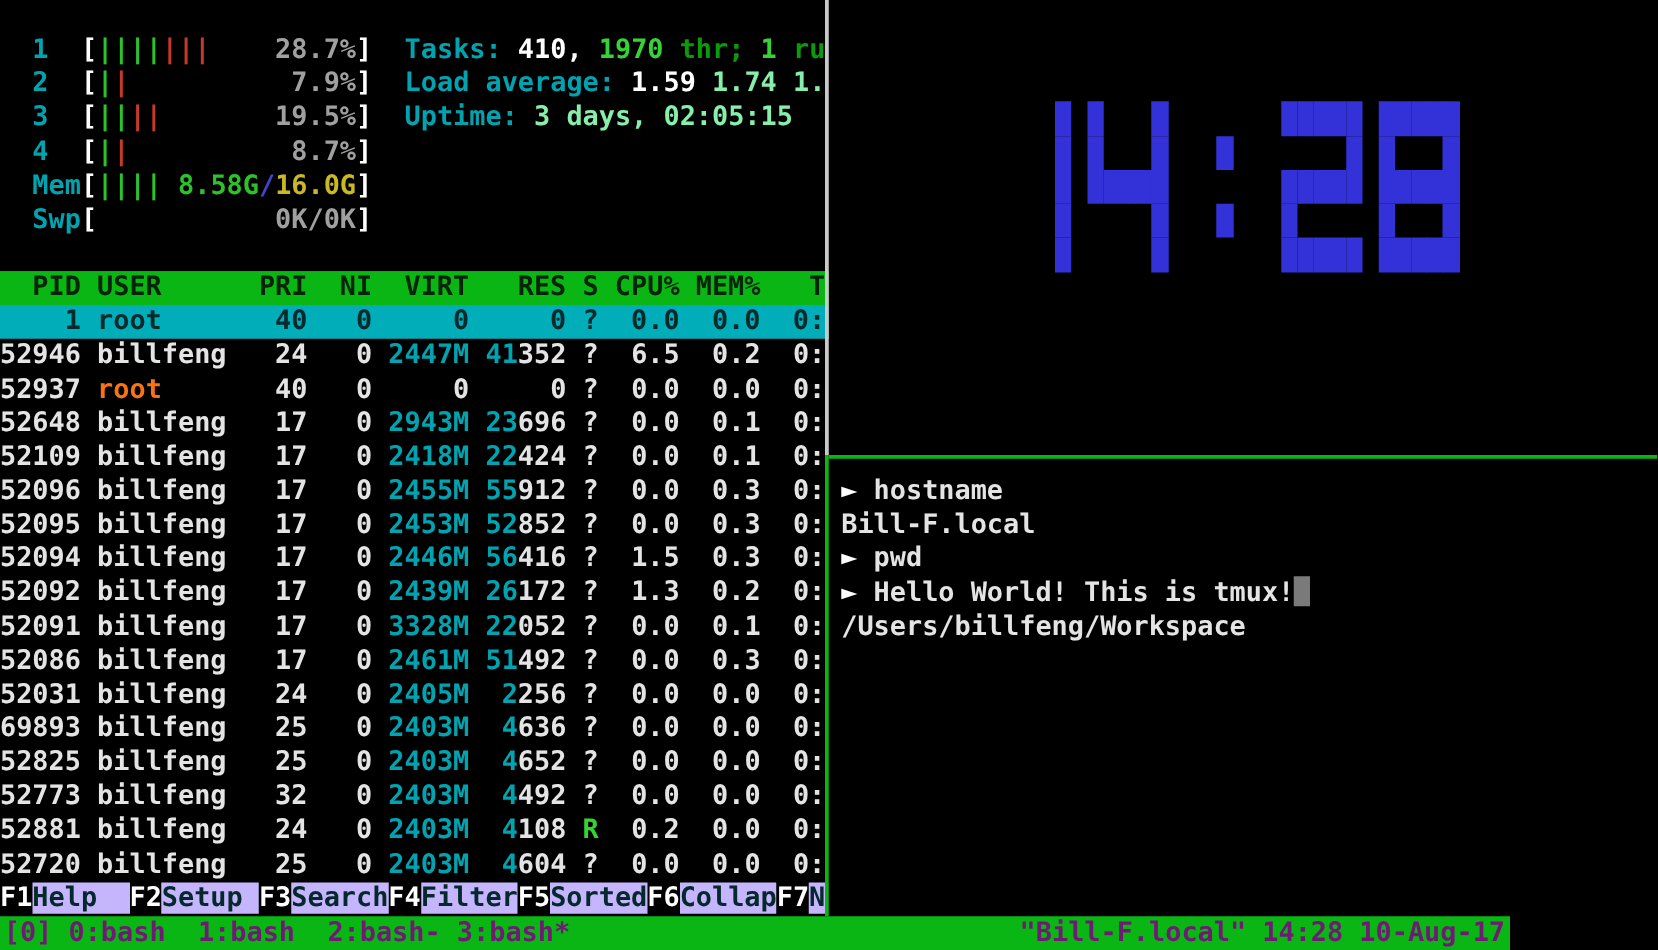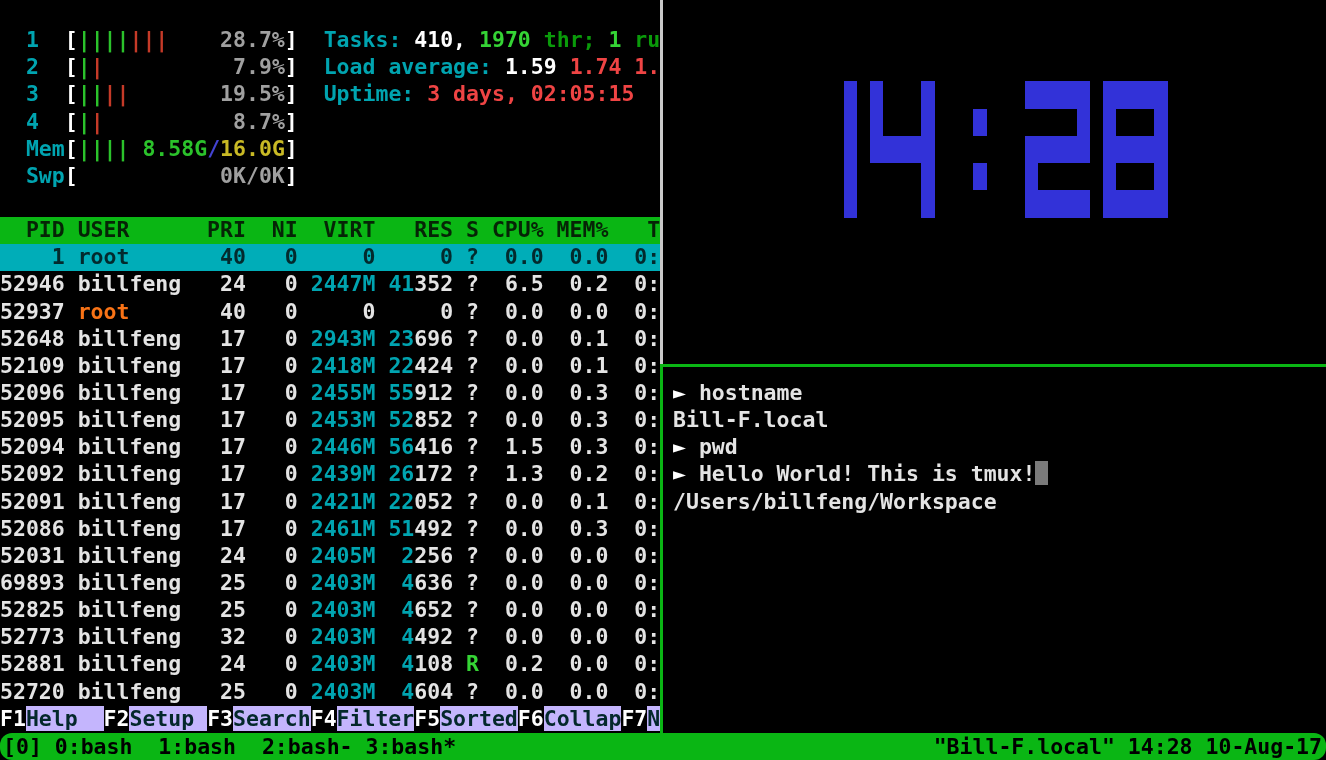--- a/index.html
+++ b/index.html
@@ -9,21 +9,21 @@
     font-weight:700;font-size:21.5px;
   }
   .tline{
     margin:0;padding:0;height:27.143px;line-height:27.143px;
     white-space:pre;font:inherit;color:#e4e4e4;
   }
   
   .w  {color:#e4e4e4;}
   .W  {color:#ffffff;}
   .c  {color:#00a4b0;}
-  .C  {color:#ef4444;}
+  .C  {color:#86efac;}
   .g  {color:#2bc22b;}
   .G  {color:#35d435;}
   .dg {color:#0a9a0a;}
   .r  {color:#c53a28;}
   .gy {color:#a0a0a0;}
   .dim{color:#f97316;}
   .y  {color:#c9ba25;}
   .b  {color:#4343d2;}
   .hdr{background:#0ab614;color:#062406;}
   .sel{background:#00adb8;color:#032a2d;}
@@ -34,22 +34,22 @@
   #clock-pane{position:absolute;left:664px;top:0;width:662px;height:364px;}
   .clock-cell{position:absolute;background:#3232d8;}
   #term-pane{position:absolute;left:673px;top:380px;width:650px;}
   .cursor-block{display:inline-block;width:12.9px;height:24px;background:#7a7a7a;vertical-align:-4px;}
   
   #vdiv-top{position:absolute;left:660px;top:0;width:3px;height:364px;background:#c9c9c9;}
   #vdiv-bottom{position:absolute;left:660px;top:364px;width:3px;height:369px;background:#0ab614;}
   #hdiv{position:absolute;left:663px;top:364px;width:663px;height:3px;background:#0ab614;}
   
   #statusbar{
-    position:absolute;left:0;top:733px;width:1326px;height:27px;line-height:27px;
-    background:#0ab614;color:#000000;display:flex;justify-content:space-between;white-space:pre;border-radius:12px;
+    position:absolute;left:0;top:733px;width:1208px;height:27px;line-height:27px;
+    background:#0ab614;color:#701a75;display:flex;justify-content:space-between;white-space:pre;
   }
   #status-left{padding-left:3px;}
   #status-right{padding-right:4px;}
   .win{display:inline;}
 </style>
 </head>
 <body>
 
 <div id="screen">
   <div id="htop-pane">
@@ -64,21 +64,21 @@
       <pre class="tline hdr"><span class="hdr">  PID USER      PRI  NI  VIRT   RES S CPU% MEM%   T</span></pre>
       <pre class="tline sel"><span class="sel">    1 root       40   0     0     0 ?  0.0  0.0  0:</span></pre>
       <pre class="tline"><span class="w">52946 </span><span class="w">billfeng  </span><span class="w"> 24   0 </span><span class="c">2447M</span><span class="w"> </span><span class="c">41</span><span class="w">352</span><span class="w"> </span><span class="w">?</span><span class="w">  6.5  0.2  0:</span></pre>
       <pre class="tline"><span class="w">52937 </span><span class="dim">root      </span><span class="w"> 40   0 </span><span class="w">    0</span><span class="w"> </span><span class="w">    0</span><span class="w"> </span><span class="w">?</span><span class="w">  0.0  0.0  0:</span></pre>
       <pre class="tline"><span class="w">52648 </span><span class="w">billfeng  </span><span class="w"> 17   0 </span><span class="c">2943M</span><span class="w"> </span><span class="c">23</span><span class="w">696</span><span class="w"> </span><span class="w">?</span><span class="w">  0.0  0.1  0:</span></pre>
       <pre class="tline"><span class="w">52109 </span><span class="w">billfeng  </span><span class="w"> 17   0 </span><span class="c">2418M</span><span class="w"> </span><span class="c">22</span><span class="w">424</span><span class="w"> </span><span class="w">?</span><span class="w">  0.0  0.1  0:</span></pre>
       <pre class="tline"><span class="w">52096 </span><span class="w">billfeng  </span><span class="w"> 17   0 </span><span class="c">2455M</span><span class="w"> </span><span class="c">55</span><span class="w">912</span><span class="w"> </span><span class="w">?</span><span class="w">  0.0  0.3  0:</span></pre>
       <pre class="tline"><span class="w">52095 </span><span class="w">billfeng  </span><span class="w"> 17   0 </span><span class="c">2453M</span><span class="w"> </span><span class="c">52</span><span class="w">852</span><span class="w"> </span><span class="w">?</span><span class="w">  0.0  0.3  0:</span></pre>
       <pre class="tline"><span class="w">52094 </span><span class="w">billfeng  </span><span class="w"> 17   0 </span><span class="c">2446M</span><span class="w"> </span><span class="c">56</span><span class="w">416</span><span class="w"> </span><span class="w">?</span><span class="w">  1.5  0.3  0:</span></pre>
       <pre class="tline"><span class="w">52092 </span><span class="w">billfeng  </span><span class="w"> 17   0 </span><span class="c">2439M</span><span class="w"> </span><span class="c">26</span><span class="w">172</span><span class="w"> </span><span class="w">?</span><span class="w">  1.3  0.2  0:</span></pre>
-      <pre class="tline"><span class="w">52091 </span><span class="w">billfeng  </span><span class="w"> 17   0 </span><span class="c">2421M</span><span class="w"> </span><span class="c">22</span><span class="w">052</span><span class="w"> </span><span class="w">?</span><span class="w">  0.0  0.1  0:</span></pre>
+      <pre class="tline"><span class="w">52091 </span><span class="w">billfeng  </span><span class="w"> 17   0 </span><span class="c">3328M</span><span class="w"> </span><span class="c">22</span><span class="w">052</span><span class="w"> </span><span class="w">?</span><span class="w">  0.0  0.1  0:</span></pre>
       <pre class="tline"><span class="w">52086 </span><span class="w">billfeng  </span><span class="w"> 17   0 </span><span class="c">2461M</span><span class="w"> </span><span class="c">51</span><span class="w">492</span><span class="w"> </span><span class="w">?</span><span class="w">  0.0  0.3  0:</span></pre>
       <pre class="tline"><span class="w">52031 </span><span class="w">billfeng  </span><span class="w"> 24   0 </span><span class="c">2405M</span><span class="w"> </span><span class="c"> 2</span><span class="w">256</span><span class="w"> </span><span class="w">?</span><span class="w">  0.0  0.0  0:</span></pre>
       <pre class="tline"><span class="w">69893 </span><span class="w">billfeng  </span><span class="w"> 25   0 </span><span class="c">2403M</span><span class="w"> </span><span class="c"> 4</span><span class="w">636</span><span class="w"> </span><span class="w">?</span><span class="w">  0.0  0.0  0:</span></pre>
       <pre class="tline"><span class="w">52825 </span><span class="w">billfeng  </span><span class="w"> 25   0 </span><span class="c">2403M</span><span class="w"> </span><span class="c"> 4</span><span class="w">652</span><span class="w"> </span><span class="w">?</span><span class="w">  0.0  0.0  0:</span></pre>
       <pre class="tline"><span class="w">52773 </span><span class="w">billfeng  </span><span class="w"> 32   0 </span><span class="c">2403M</span><span class="w"> </span><span class="c"> 4</span><span class="w">492</span><span class="w"> </span><span class="w">?</span><span class="w">  0.0  0.0  0:</span></pre>
       <pre class="tline"><span class="w">52881 </span><span class="w">billfeng  </span><span class="w"> 24   0 </span><span class="c">2403M</span><span class="w"> </span><span class="c"> 4</span><span class="w">108</span><span class="w"> </span><span class="G">R</span><span class="w">  0.2  0.0  0:</span></pre>
       <pre class="tline"><span class="w">52720 </span><span class="w">billfeng  </span><span class="w"> 25   0 </span><span class="c">2403M</span><span class="w"> </span><span class="c"> 4</span><span class="w">604</span><span class="w"> </span><span class="w">?</span><span class="w">  0.0  0.0  0:</span></pre>
       <pre class="tline"><span class="fk">F1</span><span class="fl">Help  </span><span class="fk">F2</span><span class="fl">Setup </span><span class="fk">F3</span><span class="fl">Search</span><span class="fk">F4</span><span class="fl">Filter</span><span class="fk">F5</span><span class="fl">Sorted</span><span class="fk">F6</span><span class="fl">Collap</span><span class="fk">F7</span><span class="fl">N</span></pre>
     </div>
 

